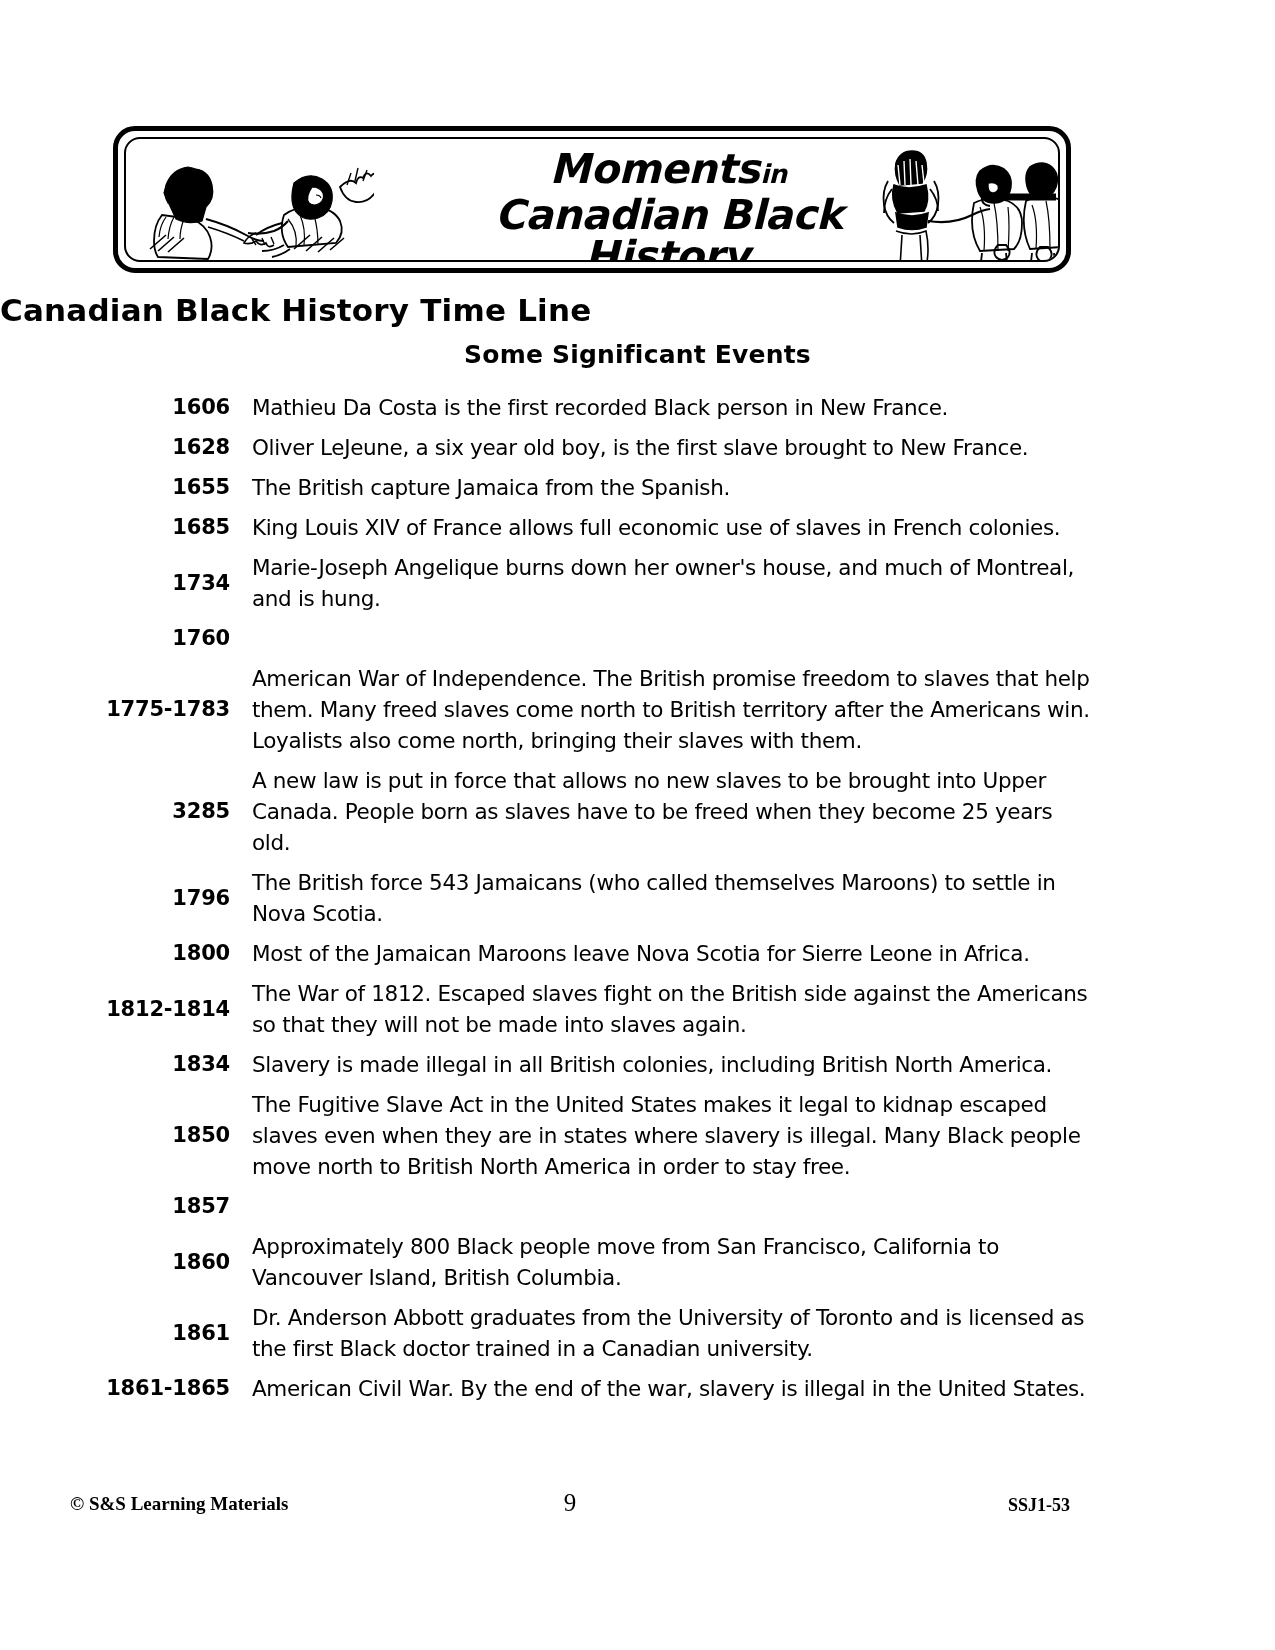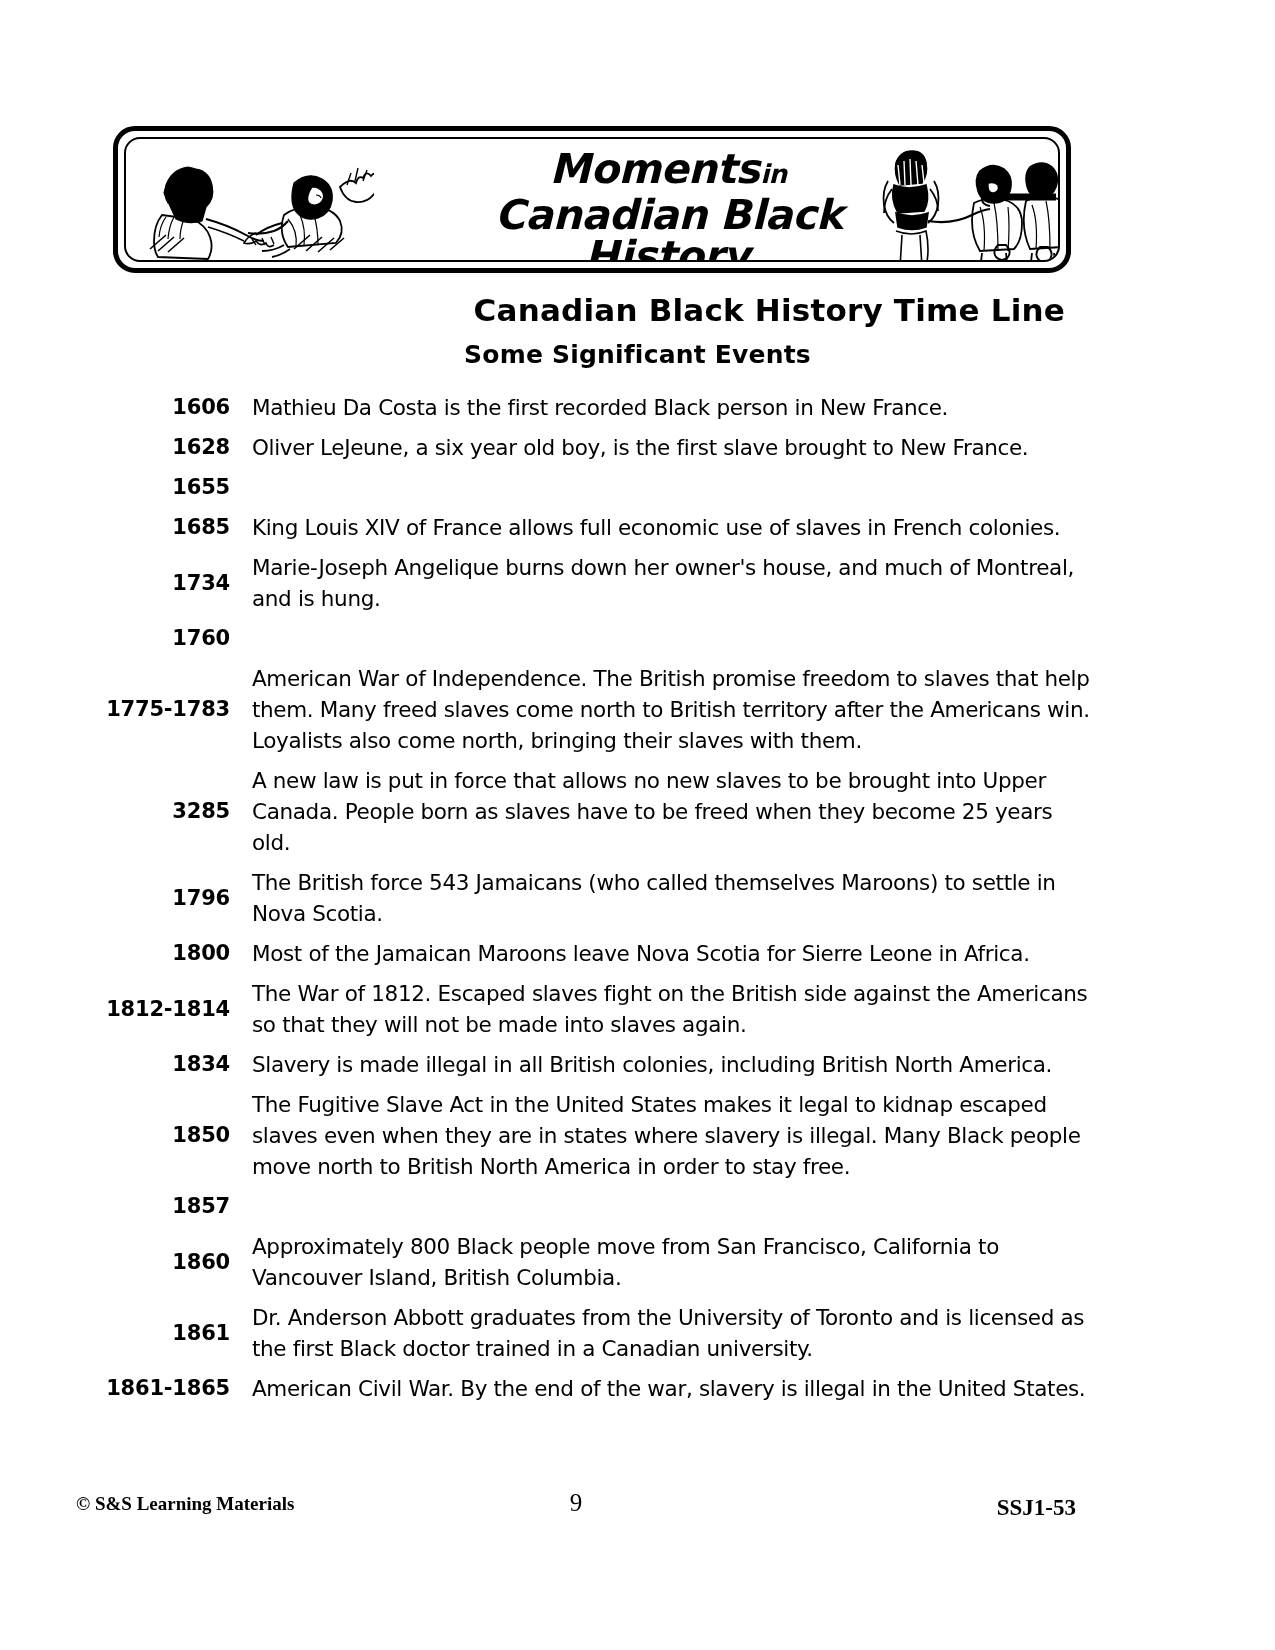--- a/index.html
+++ b/index.html
@@ -80,21 +80,21 @@
   }
   .art-left  { left: 18px;  top: 14px;  width: 230px; height: 110px; }
   .art-right { left: 736px; top: 6px;   width: 200px; height: 126px; }
 
   
   .doc-title {
     position: absolute;
     left: 0;
     top: 292px;
     width: 1065px;
-    text-align: right;
+    text-align: left;
     font-family: "DejaVu Sans", sans-serif;
     font-weight: bold;
     font-size: 31px;
     letter-spacing: 0.2px;
   }
   .doc-subtitle {
     position: absolute;
     left: 0;
     top: 340px;
     width: 1275px;
@@ -135,21 +135,21 @@
     font-weight: normal;
     font-size: 21.5px;
     line-height: 31px;
     letter-spacing: -0.35px;
     word-spacing: 0px;
   }
 
   
   .footer {
     position: absolute;
-    left: 76px;
+    left: 70px;
     top: 1493px;
     width: 1000px;
     height: 30px;
   }
   .footer-left {
     position: absolute;
     left: 0;
     top: 0;
     font-family: "Liberation Serif", serif;
     font-weight: bold;
@@ -164,21 +164,21 @@
     font-family: "Liberation Serif", serif;
     font-weight: normal;
     font-size: 25px;
   }
   .footer-right {
     position: absolute;
     right: 0;
     top: 2px;
     font-family: "Liberation Serif", serif;
     font-weight: bold;
-    font-size: 23px;
+    font-size: 18px;
   }
 </style>
 </head>
 <body>
 
 <div class="page">
 
   <div class="banner">
     <div class="banner-inner">
 
@@ -264,20 +264,21 @@
       <div class="tl-row">
         <div class="tl-year">1606</div>
         <div class="tl-text">Mathieu Da Costa is the first recorded Black person in New France.</div>
       </div>
       <div class="tl-row">
         <div class="tl-year">1628</div>
         <div class="tl-text">Oliver LeJeune, a six year old boy, is the first slave brought to New France.</div>
       </div>
       <div class="tl-row">
         <div class="tl-year">1655</div>
+        <div class="tl-text">The British capture Jamaica from the Spanish.</div>
       </div>
       <div class="tl-row">
         <div class="tl-year">1685</div>
         <div class="tl-text">King Louis XIV of France allows full economic use of slaves in French colonies.</div>
       </div>
       <div class="tl-row">
         <div class="tl-year">1734</div>
         <div class="tl-text">Marie-Joseph Angelique burns down her owner's house, and much of Montreal, and is hung.</div>
       </div>
       <div class="tl-row">

